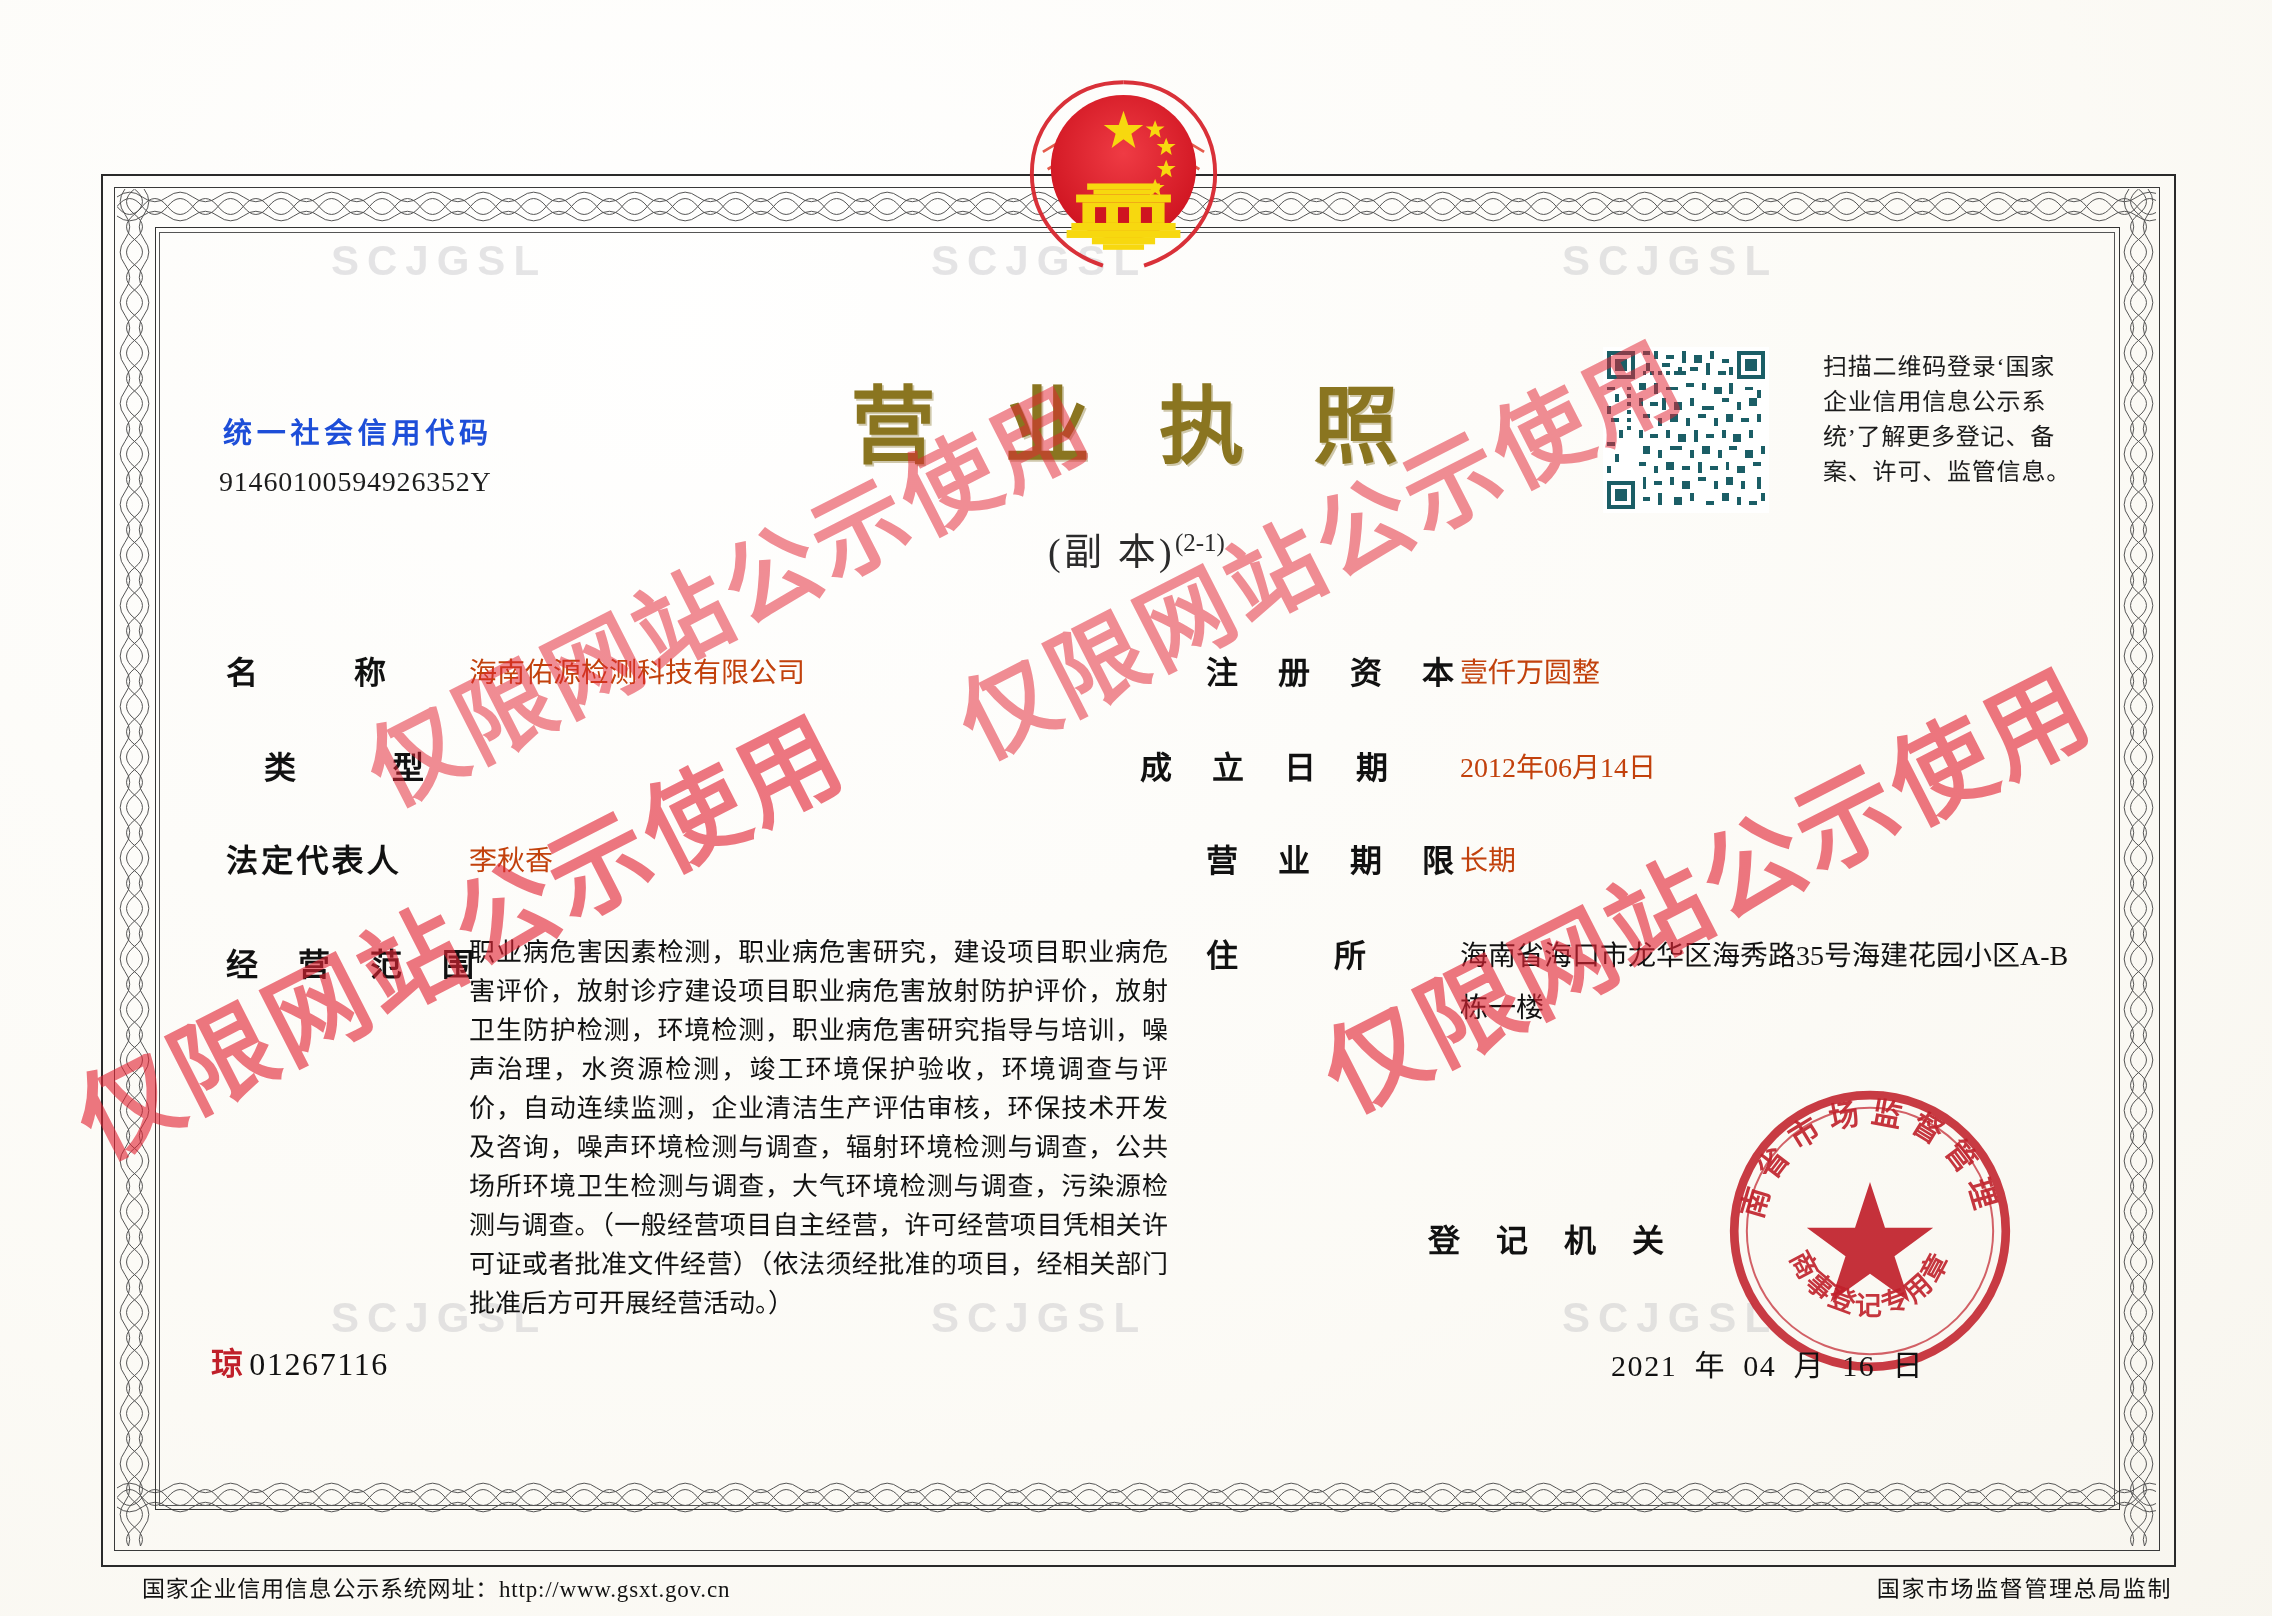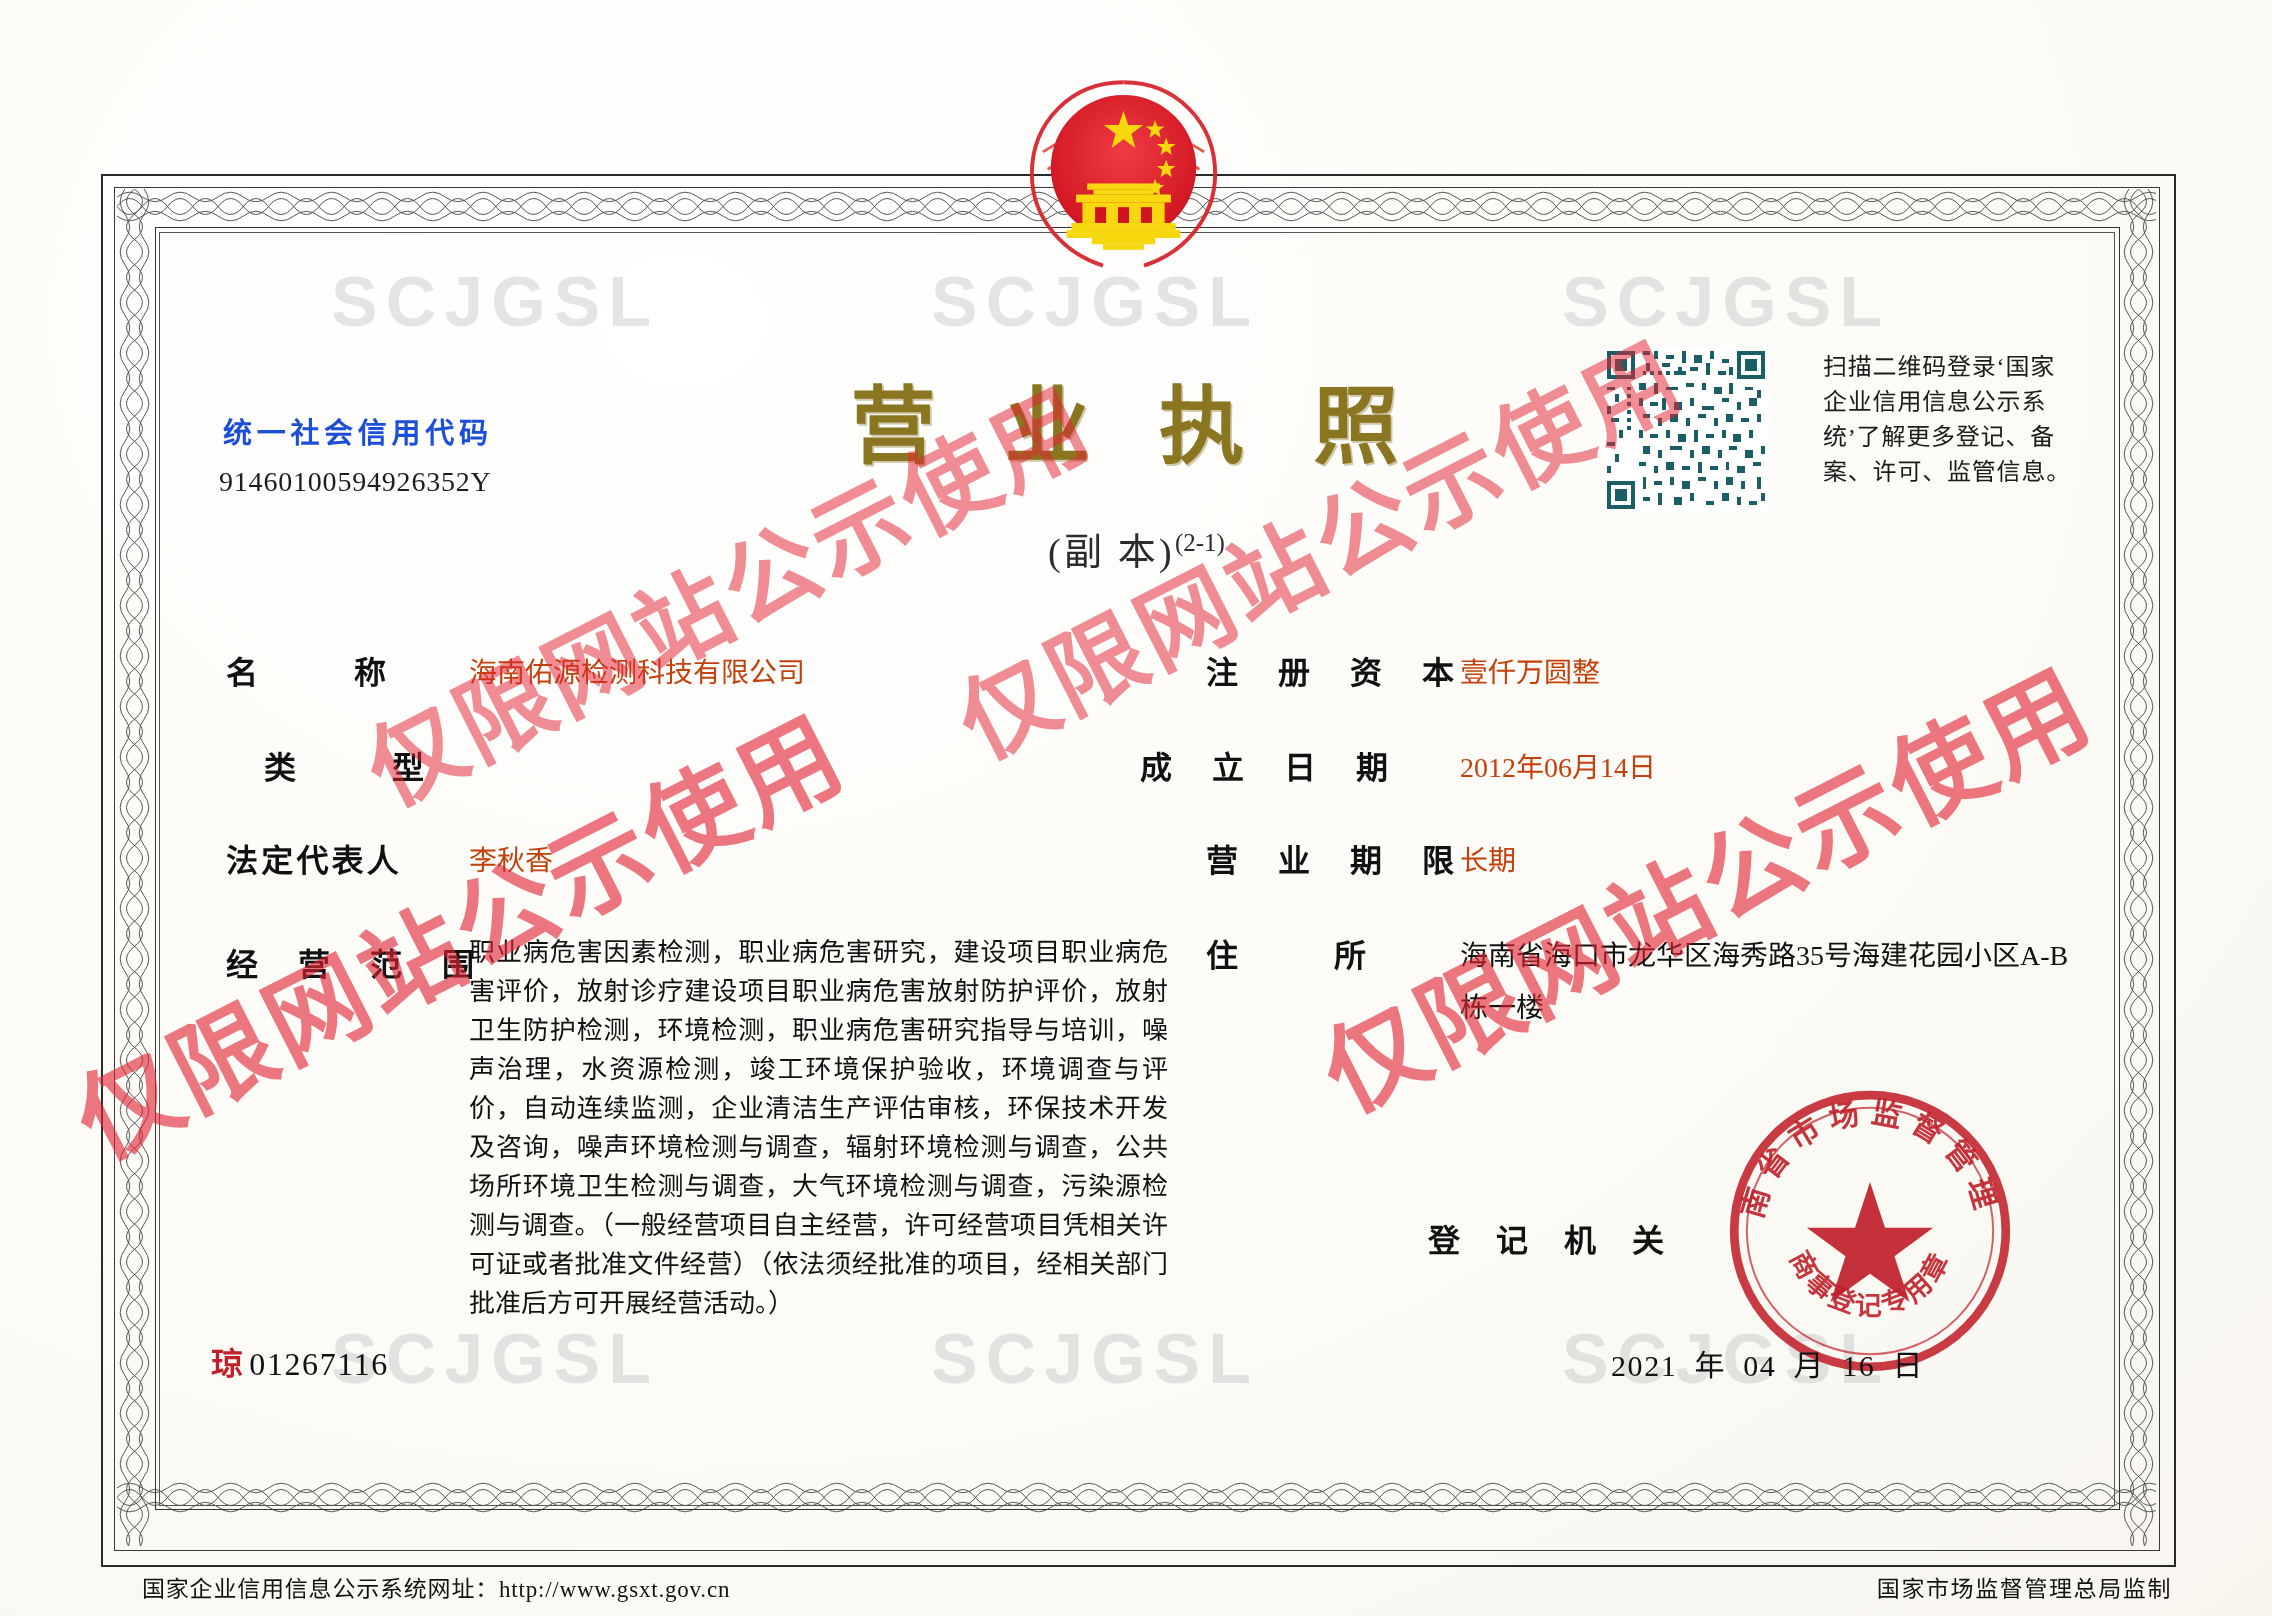--- a/index.html
+++ b/index.html
@@ -90,23 +90,22 @@
     height: 207px;
   }
 
   
   .bg-wm {
     position: absolute;
     font-family: "Liberation Sans", sans-serif;
     font-weight: bold;
     color: rgba(170,170,175,0.30);
     letter-spacing: 8px;
-    font-size: 70px;
+    font-size: 42px;
     user-select: none;
-    margin-top: 25px;
   }
 
   
   .title-main {
     position: absolute;
     left: 813px;
     top: 357px;
     width: 647px;
     text-align: center;
     font-family: "Liberation Serif", "DejaVu Serif", serif;

